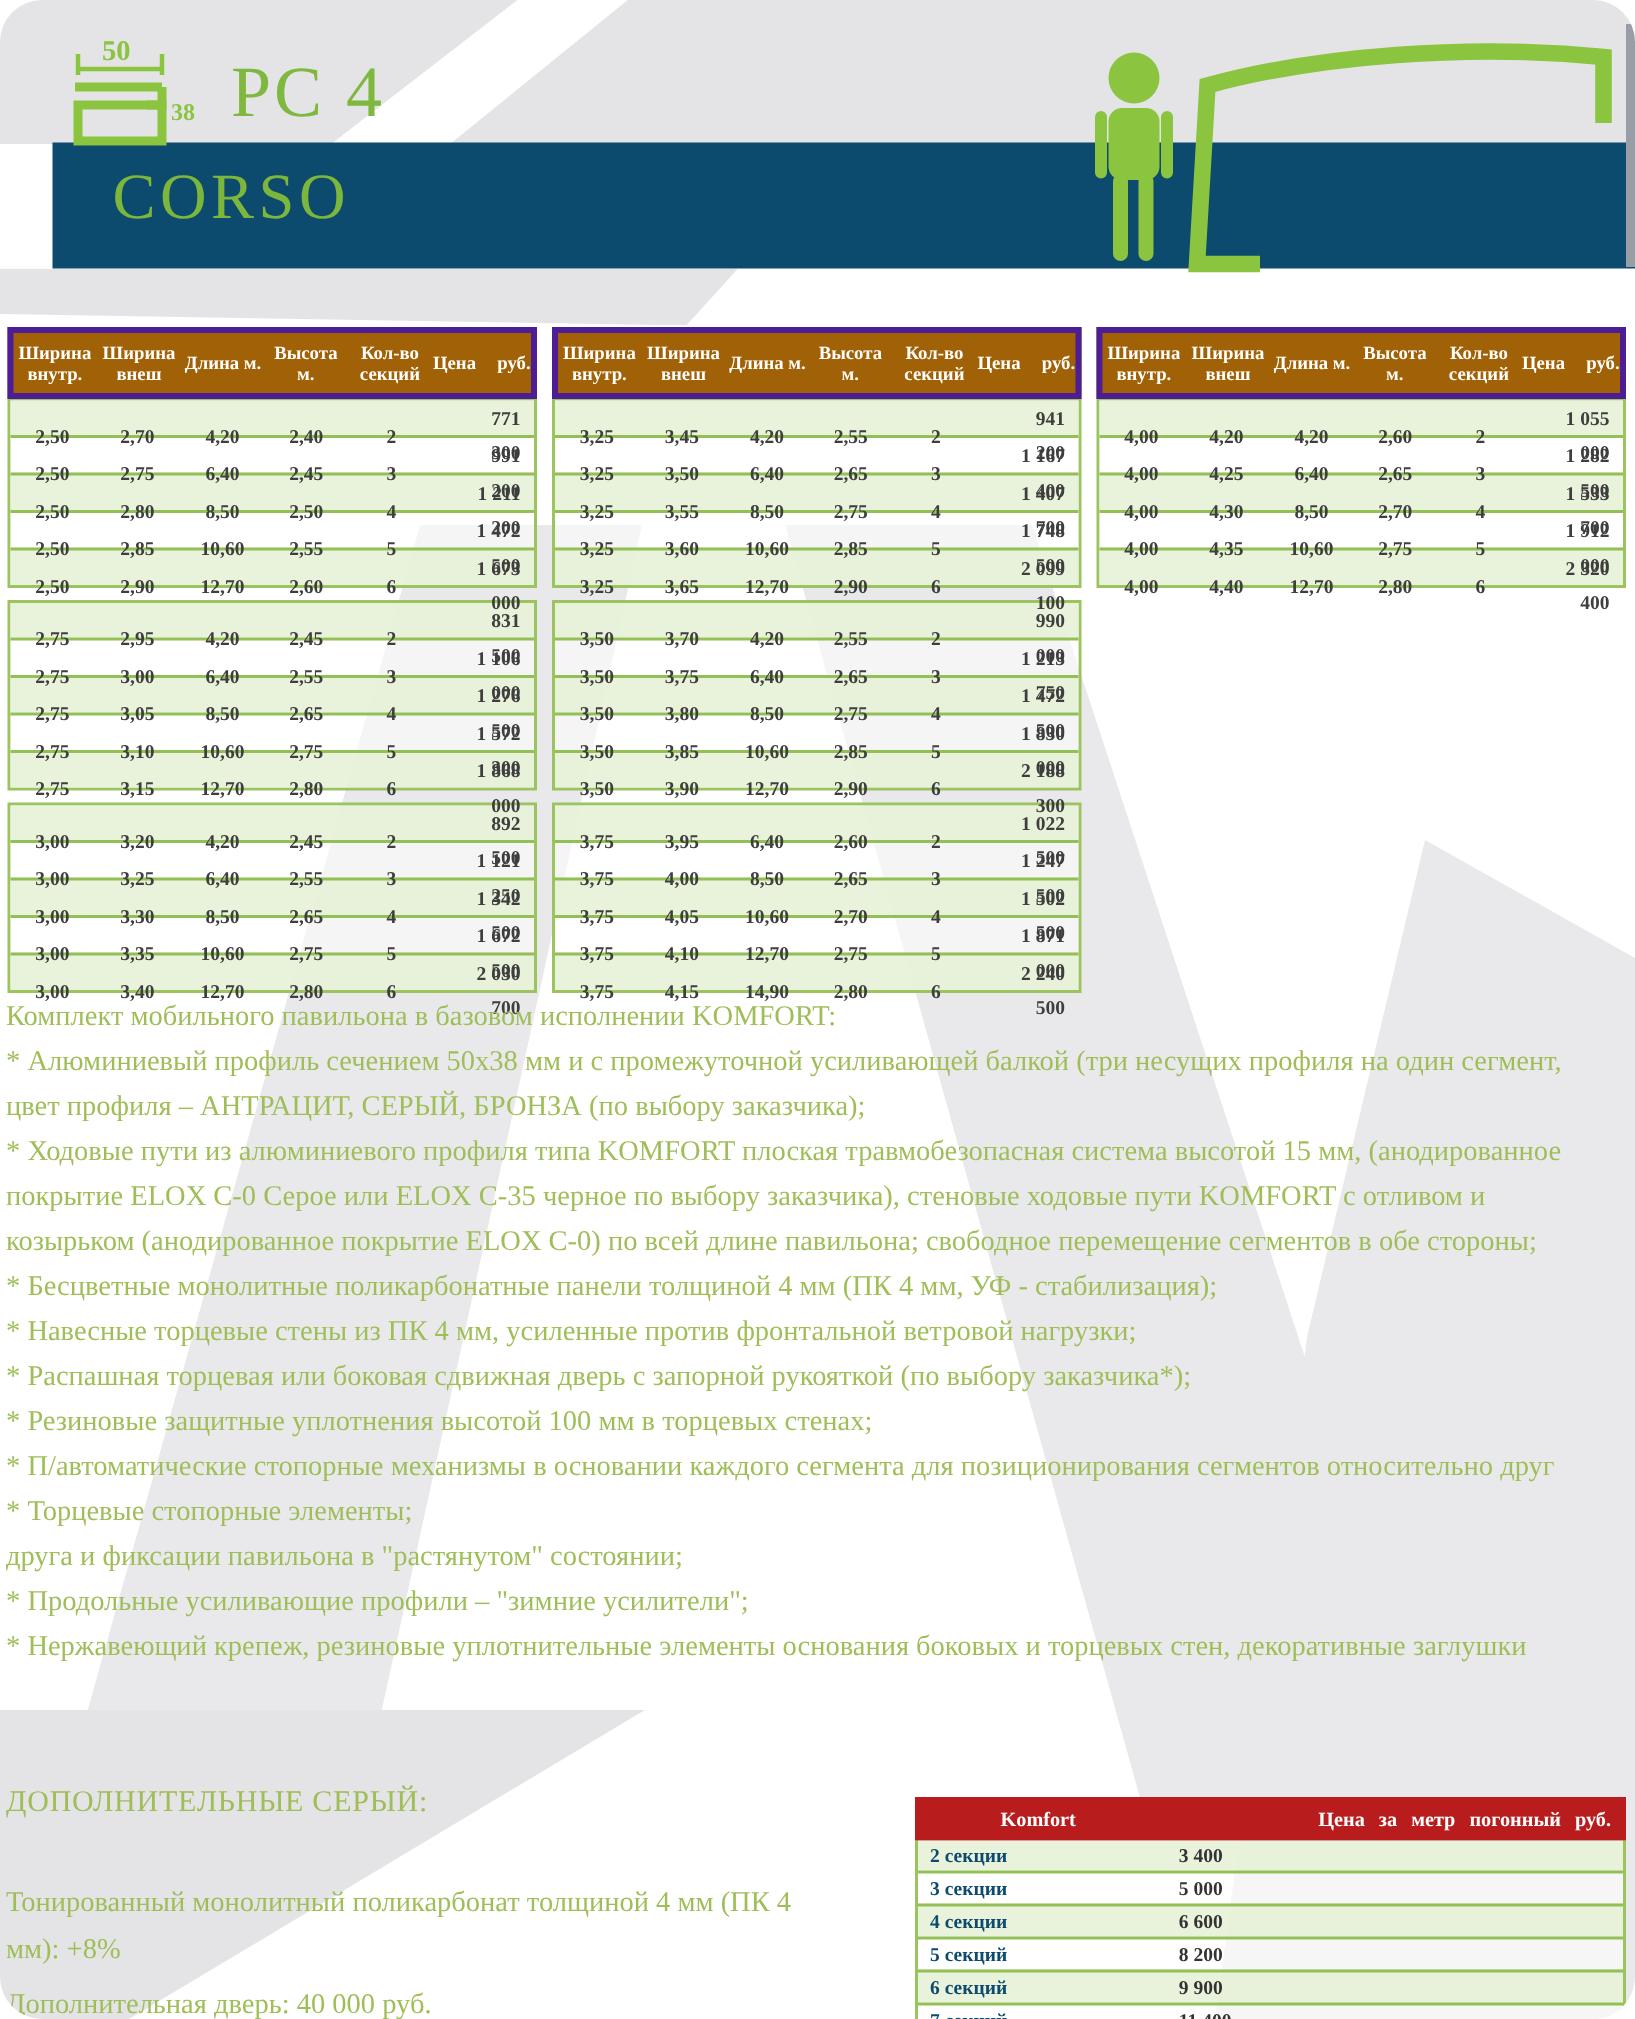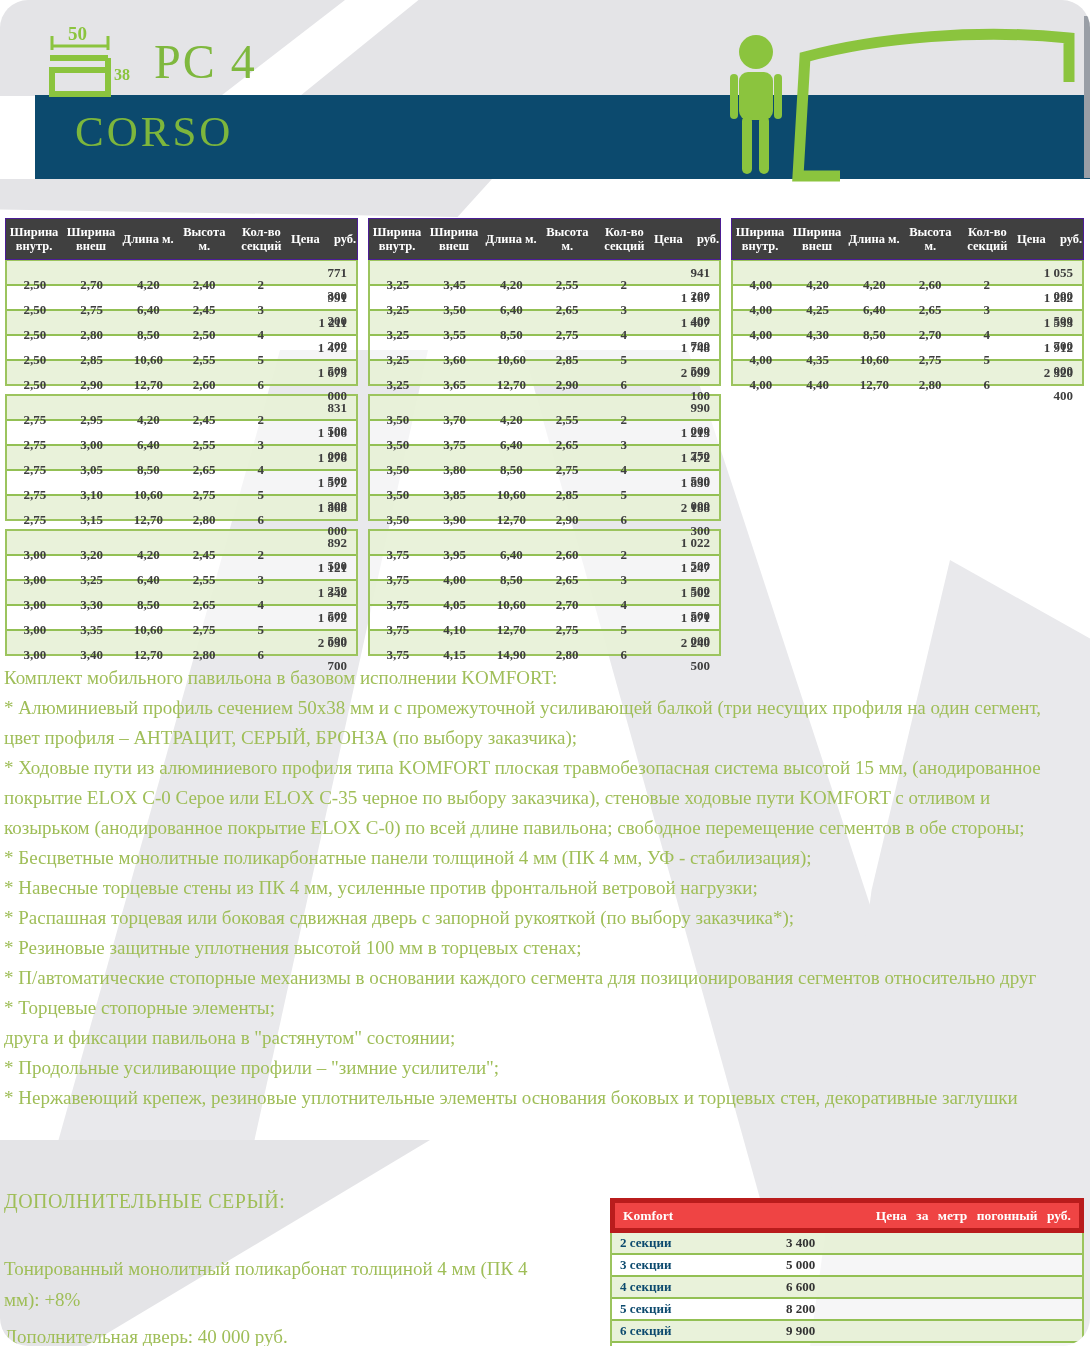--- a/index.html
+++ b/index.html
@@ -20,43 +20,43 @@
   .pc-code{position:absolute;left:154px;top:34px;font-size:48px;color:#7fb83e;
            letter-spacing:2px;z-index:2;}
   .banner{position:absolute;left:0;top:95px;width:1090px;height:84px;background:#0c4a6e;z-index:1;margin-left:35px;}
   .series{position:absolute;left:40px;top:12px;font-size:43px;letter-spacing:3px;color:#7db63c;}
   .figure-svg{position:absolute;left:728px;top:26px;z-index:3;}
   .edge-strip{position:absolute;right:0;top:16px;width:6px;height:162px;background:#999ea6;z-index:4;}
   
   .tables{position:absolute;left:5px;top:218px;width:1080px;display:grid;
           grid-template-columns:repeat(3,353px);column-gap:10px;z-index:1;}
   .pt-header{display:grid;grid-template-columns:16% 16.5% 16% 16% 16.5% 19%;
-             background:#404040;border:1px solid #4c1d95;height:40px;align-items:center;}
+             background:#a16207;border:4px solid #4c1d95;height:40px;align-items:center;}
   .pt-hcell{color:#fff;font-size:12.5px;font-weight:bold;text-align:center;line-height:14px;}
   .pt-price-h{word-spacing:11px;}
   .pt-group{border:2px solid #9cc45e;border-top-width:1px;background:#fff0;}
   .pt-gap{margin-top:8px;border-top-width:2px;}
   .pt-row{display:grid;grid-template-columns:16% 16.5% 16% 16% 16.5% 19%;height:23px;align-items:center;}
   .pt-row + .pt-row{border-top:2px solid #93c054;}
   .pt-row:nth-child(odd){background:rgba(232,241,216,0.95);}
   .pt-row:nth-child(even){background:rgba(255,255,255,0.55);}
   .pt-cell{font-size:13px;font-weight:bold;color:#3e3e3e;text-align:center;line-height:23px;}
   .pt-price{text-align:right;padding-right:9px;margin-left:27px;}
   
   .features{position:absolute;left:4px;top:663px;width:1082px;z-index:1;}
   .feature-line{font-size:19px;line-height:30px;color:#9fbe58;white-space:nowrap;}
   
   .options{position:absolute;left:4px;top:1190px;width:575px;z-index:1;}
   .options-title{font-size:20px;color:#9fbe58;letter-spacing:0.5px;margin:0 0 40px 0;font-weight:normal;}
   .option-line{font-size:19px;line-height:31px;color:#9fbe58;}
   .option-door{margin-top:6px;}
   
   .komfort{position:absolute;left:610px;top:1198px;width:474px;z-index:1;}
-  .k-header{display:grid;grid-template-columns:40% 60%;background:#ef4444;height:25px;
-            align-items:center;border:5px solid #b91c1c;}
+  .k-header{display:grid;grid-template-columns:40% 60%;background:#b91c1c;height:25px;
+            align-items:center;border:2px solid #b91c1c;padding-left:47px;}
   .k-h-left{color:#fff;font-size:13.5px;font-weight:bold;padding-left:8px;text-align:left;}
   .k-h-right{color:#fff;font-size:13.5px;font-weight:bold;text-align:right;padding-right:8px;word-spacing:6px;}
   .k-body{border:2px solid #9cc45e;border-top:none;}
   .k-row{display:grid;grid-template-columns:37% 63%;height:20px;align-items:center;}
   .k-row + .k-row{border-top:2px solid #93c054;}
   .k-row:nth-child(odd){background:rgba(232,241,216,0.95);}
   .k-row:nth-child(even){background:rgba(255,255,255,0.6);}
   .k-label{font-size:13px;font-weight:bold;color:#0c4a6e;padding-left:8px;text-align:left;}
   .k-value{font-size:13px;font-weight:bold;color:#333;text-align:left;}
 </style>

